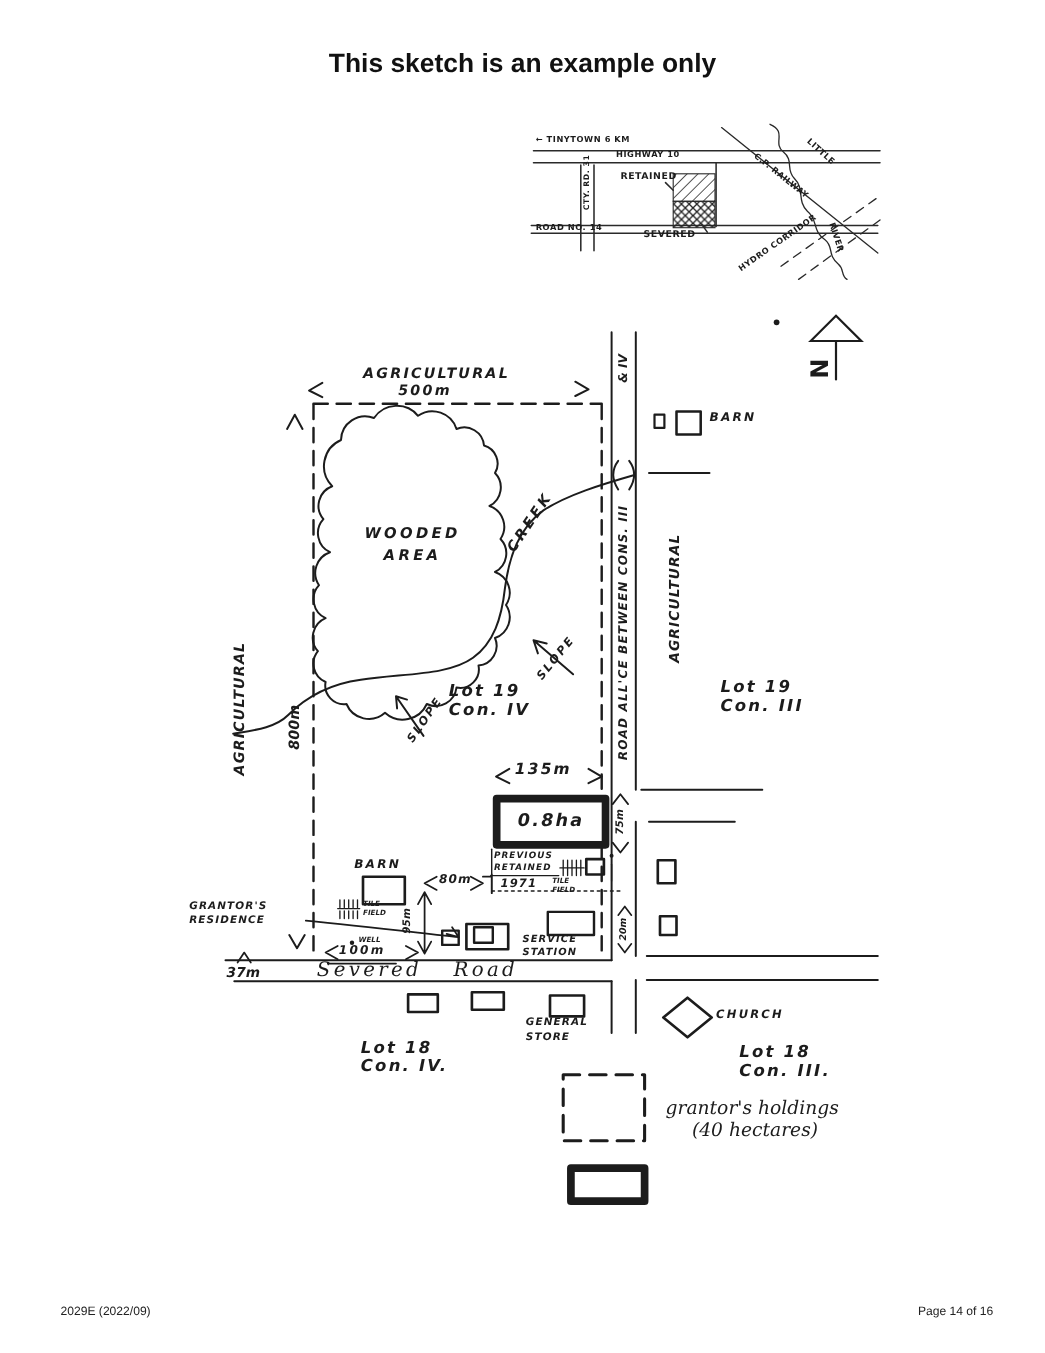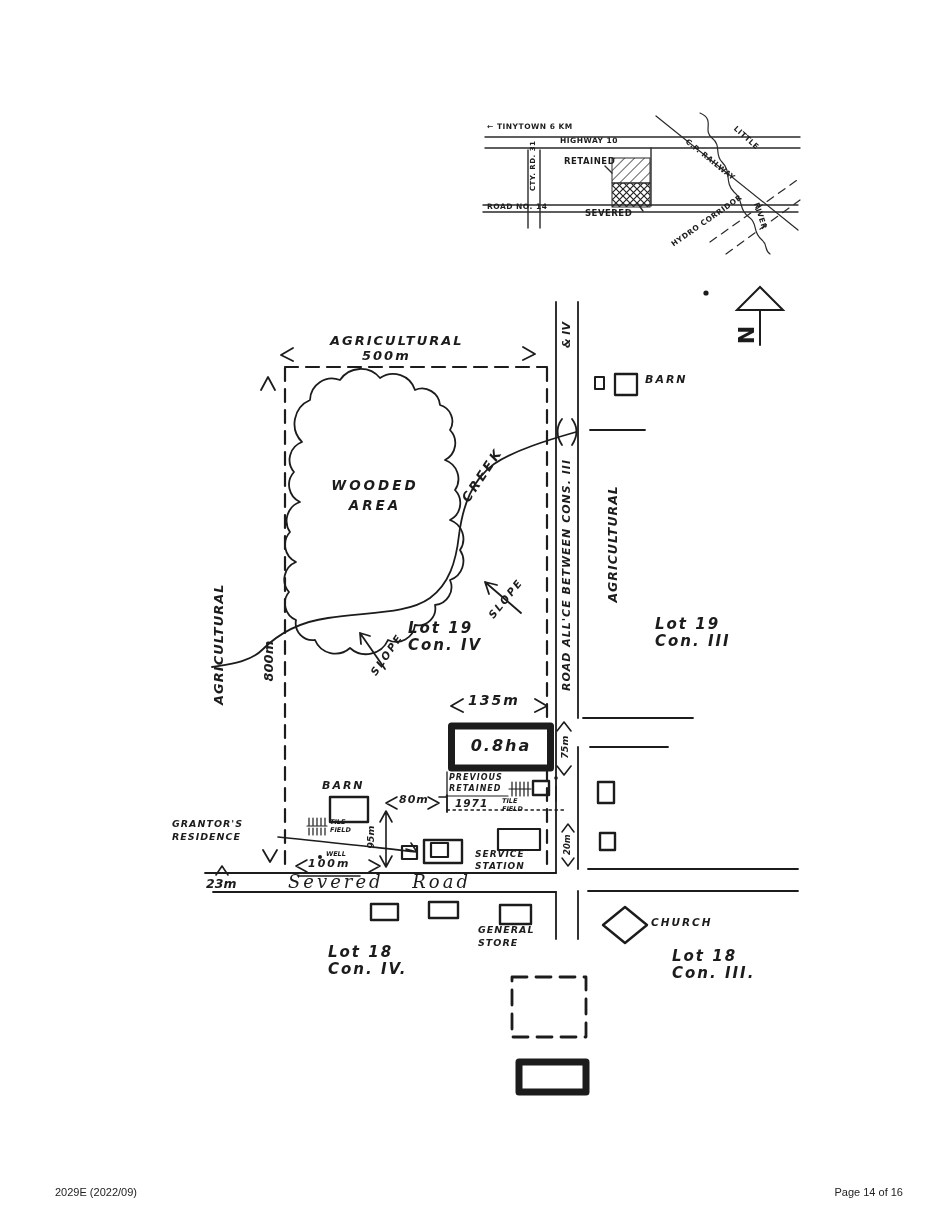--- a/index.html
+++ b/index.html
@@ -15,20 +15,21 @@
   .ins{font-style:normal;font-weight:bold;letter-spacing:0.5px;font-size:7.5px;}
   .foot{position:absolute;font-family:"Liberation Sans",sans-serif;font-size:11px;color:#222;
         font-style:normal;font-weight:normal;}
   .line2{display:block;}
 </style>
 </head>
 <body>
 
 <div class="page">
 
+  <div class="title">This sketch is an example only</div>
 
   <svg class="draw" width="950" height="1230" viewBox="0 0 950 1230">
     <defs>
       <pattern id="hatch" width="7" height="7" patternUnits="userSpaceOnUse" patternTransform="rotate(45)">
         <line x1="0" y1="0" x2="0" y2="7" stroke="#222" stroke-width="1.4"></line>
       </pattern>
       <pattern id="cross" width="7" height="7" patternUnits="userSpaceOnUse">
         <path d="M0,0 L7,7 M7,0 L0,7" stroke="#222" stroke-width="1.2" fill="none"></path>
       </pattern>
     </defs>
@@ -209,21 +210,21 @@
   </div>
   <div class="l" style="left:330px;top:818px;font-size:6.5px;line-height:8px;">
     <span class="line2">TILE</span>
     <span class="line2">FIELD</span>
   </div>
   <div class="l" style="left:326px;top:851px;font-size:6.5px;">WELL</div>
 
   <div class="l" style="left:308px;top:858px;font-size:11px;letter-spacing:2px;">100m</div>
   <div class="l c" style="left:351px;top:832px;width:40px;font-size:9.5px;transform:rotate(-90deg);">95m</div>
   <div class="l c" style="left:551px;top:840px;width:34px;font-size:8.5px;transform:rotate(-90deg);">20m</div>
-  <div class="l" style="left:206px;top:877px;font-size:12.5px;">23m</div>
+  <div class="l" style="left:206px;top:877px;font-size:12.5px;">37m</div>
 
   <div class="l script" style="left:288px;top:872px;font-size:18px;letter-spacing:3px;word-spacing:20px;">Severed  Road</div>
 
   <div class="l" style="left:475px;top:848px;font-size:9px;letter-spacing:1px;line-height:12px;">
     <span class="line2">SERVICE</span>
     <span class="line2">STATION</span>
   </div>
   <div class="l" style="left:478px;top:923px;font-size:9.5px;letter-spacing:1px;line-height:13px;">
     <span class="line2">GENERAL</span>
     <span class="line2">STORE</span>
@@ -232,17 +233,21 @@
 
   <div class="l" style="left:328px;top:944px;font-size:15px;letter-spacing:2px;">
     <span class="line2">Lot 18</span>
     <span class="line2">Con. IV.</span>
   </div>
   <div class="l" style="left:672px;top:948px;font-size:15px;letter-spacing:2px;">
     <span class="line2">Lot 18</span>
     <span class="line2">Con. III.</span>
   </div>
 
+  <div class="l script" style="left:605px;top:998px;font-size:17px;line-height:20px;">
+    <span class="line2">grantor's holdings</span>
+    <span class="line2" style="margin-left:24px;">(40 hectares)</span>
+  </div>
 
   <div class="foot" style="left:55px;top:1186px;">2029E (2022/09)</div>
   <div class="foot" style="right:47px;top:1186px;text-align:right;">Page 14 of 16</div>
 
 </div>
 
 </body></html>

